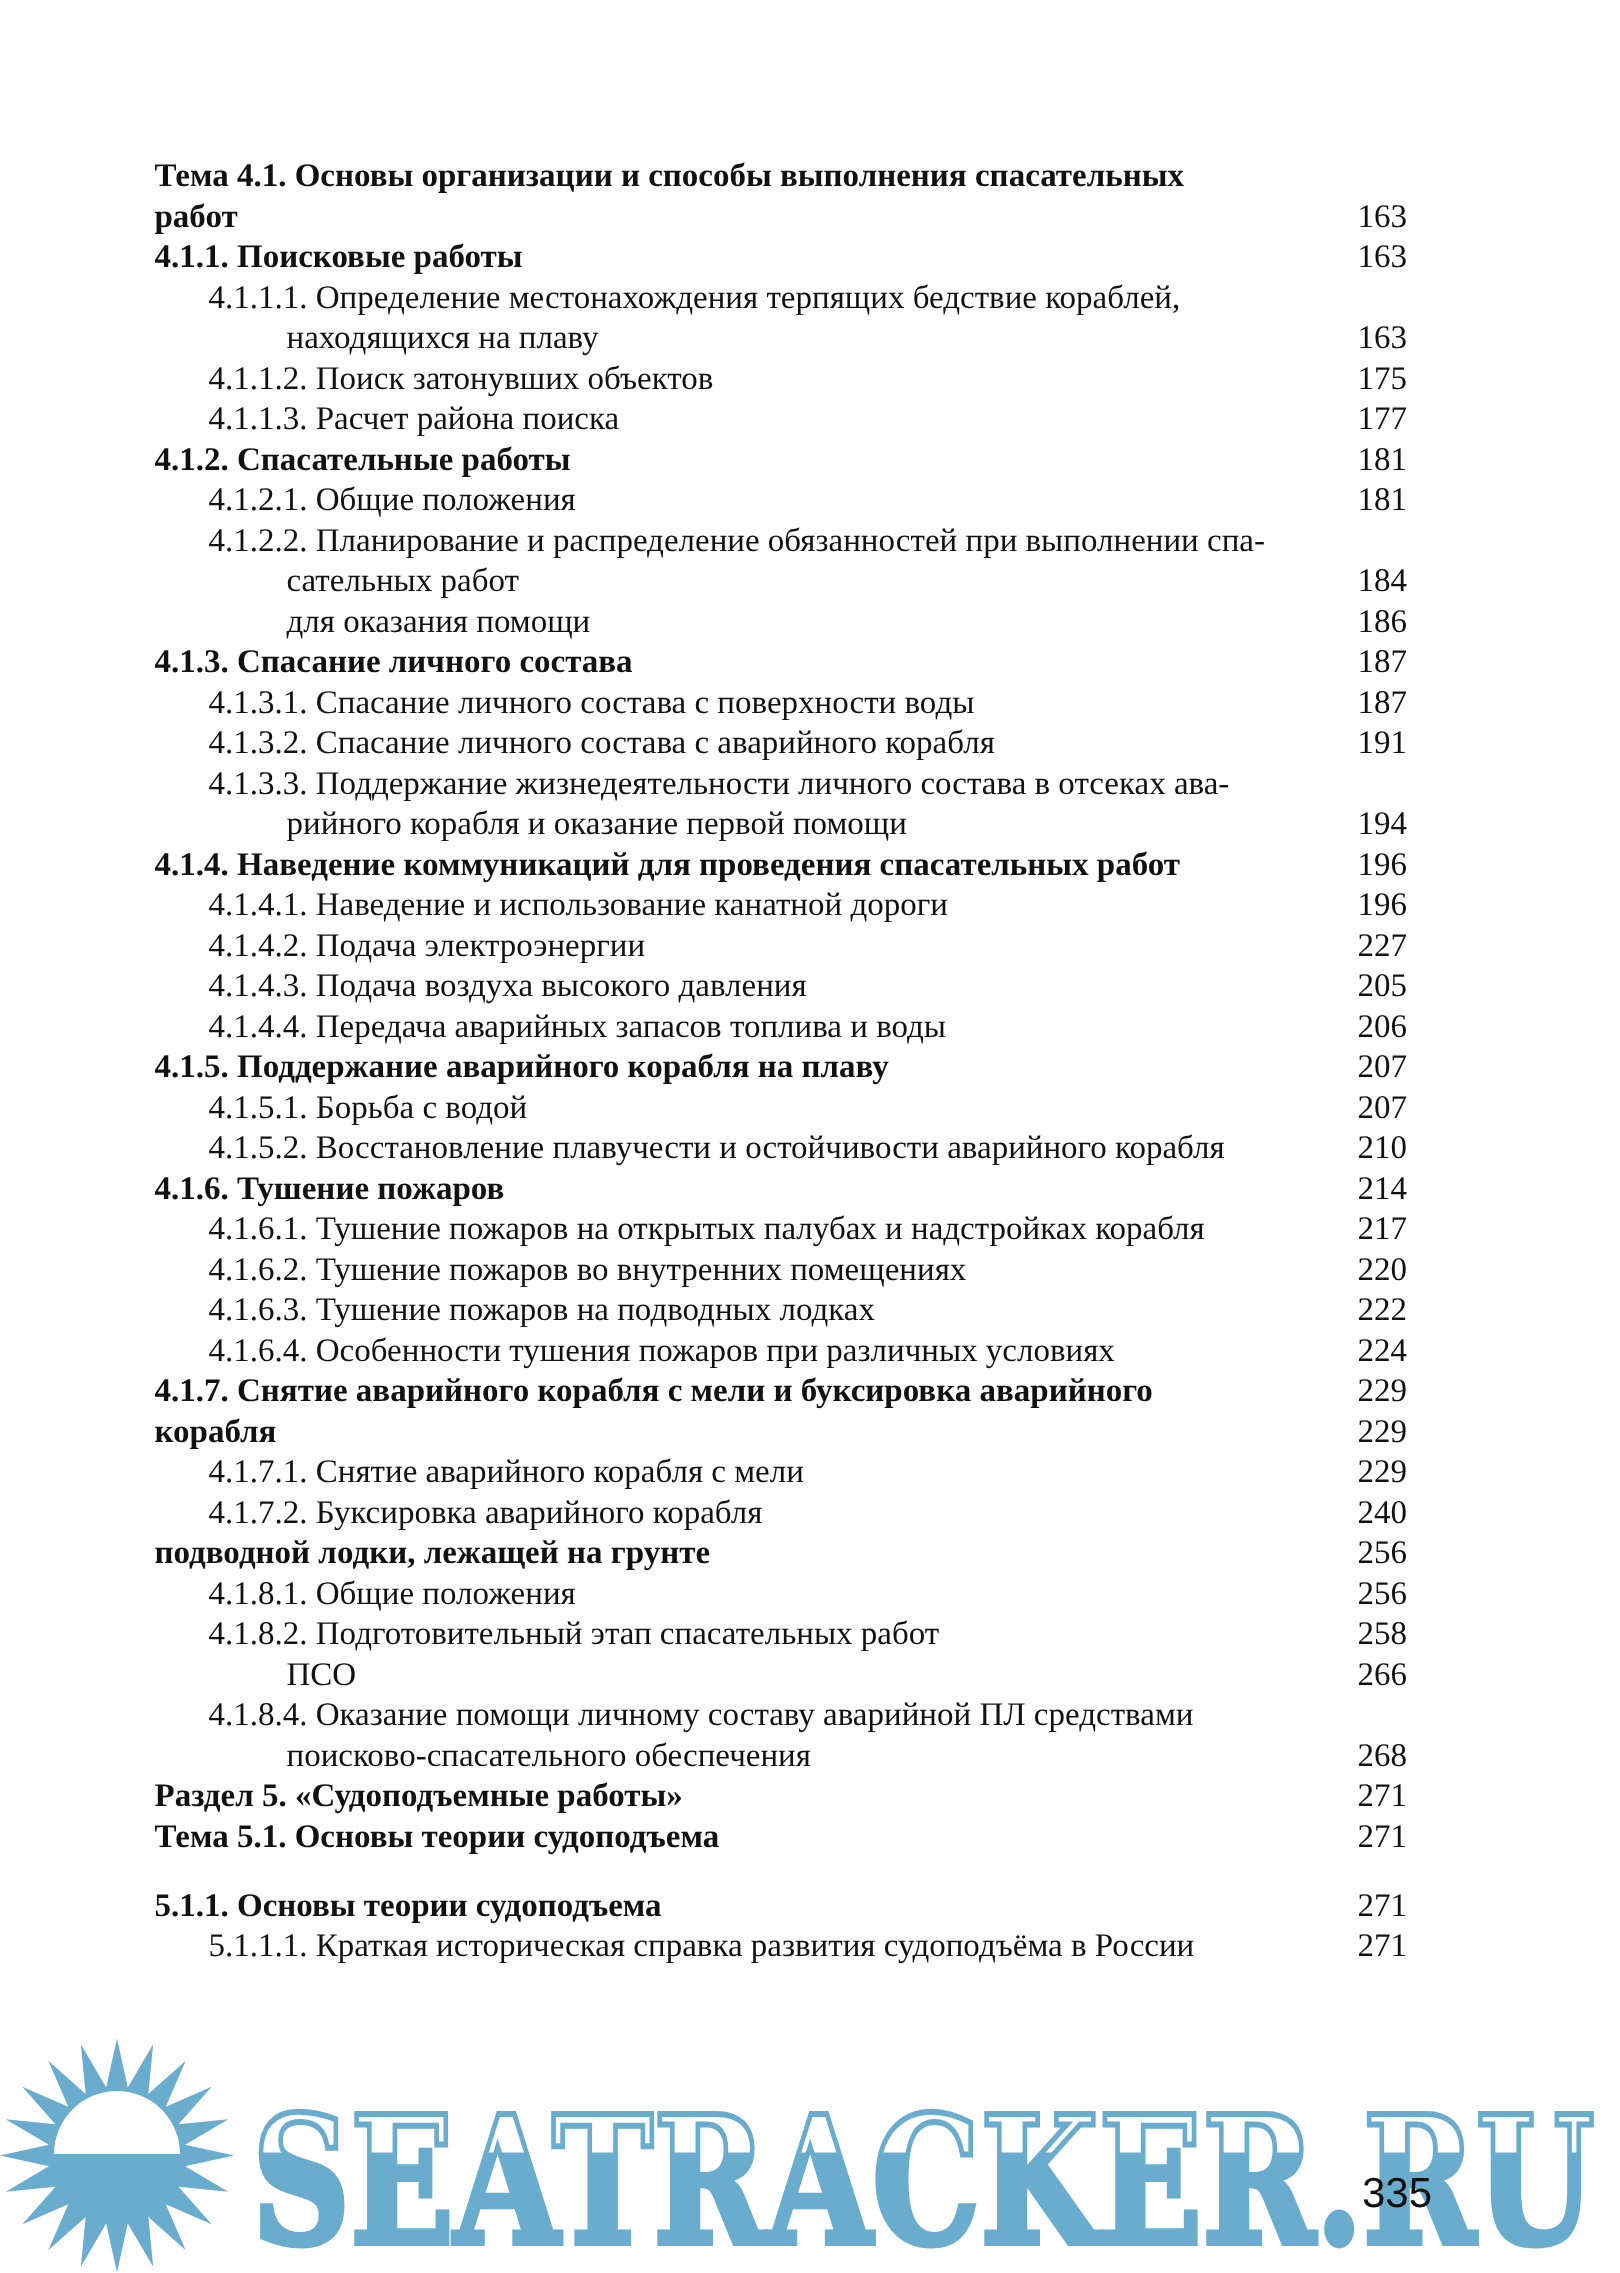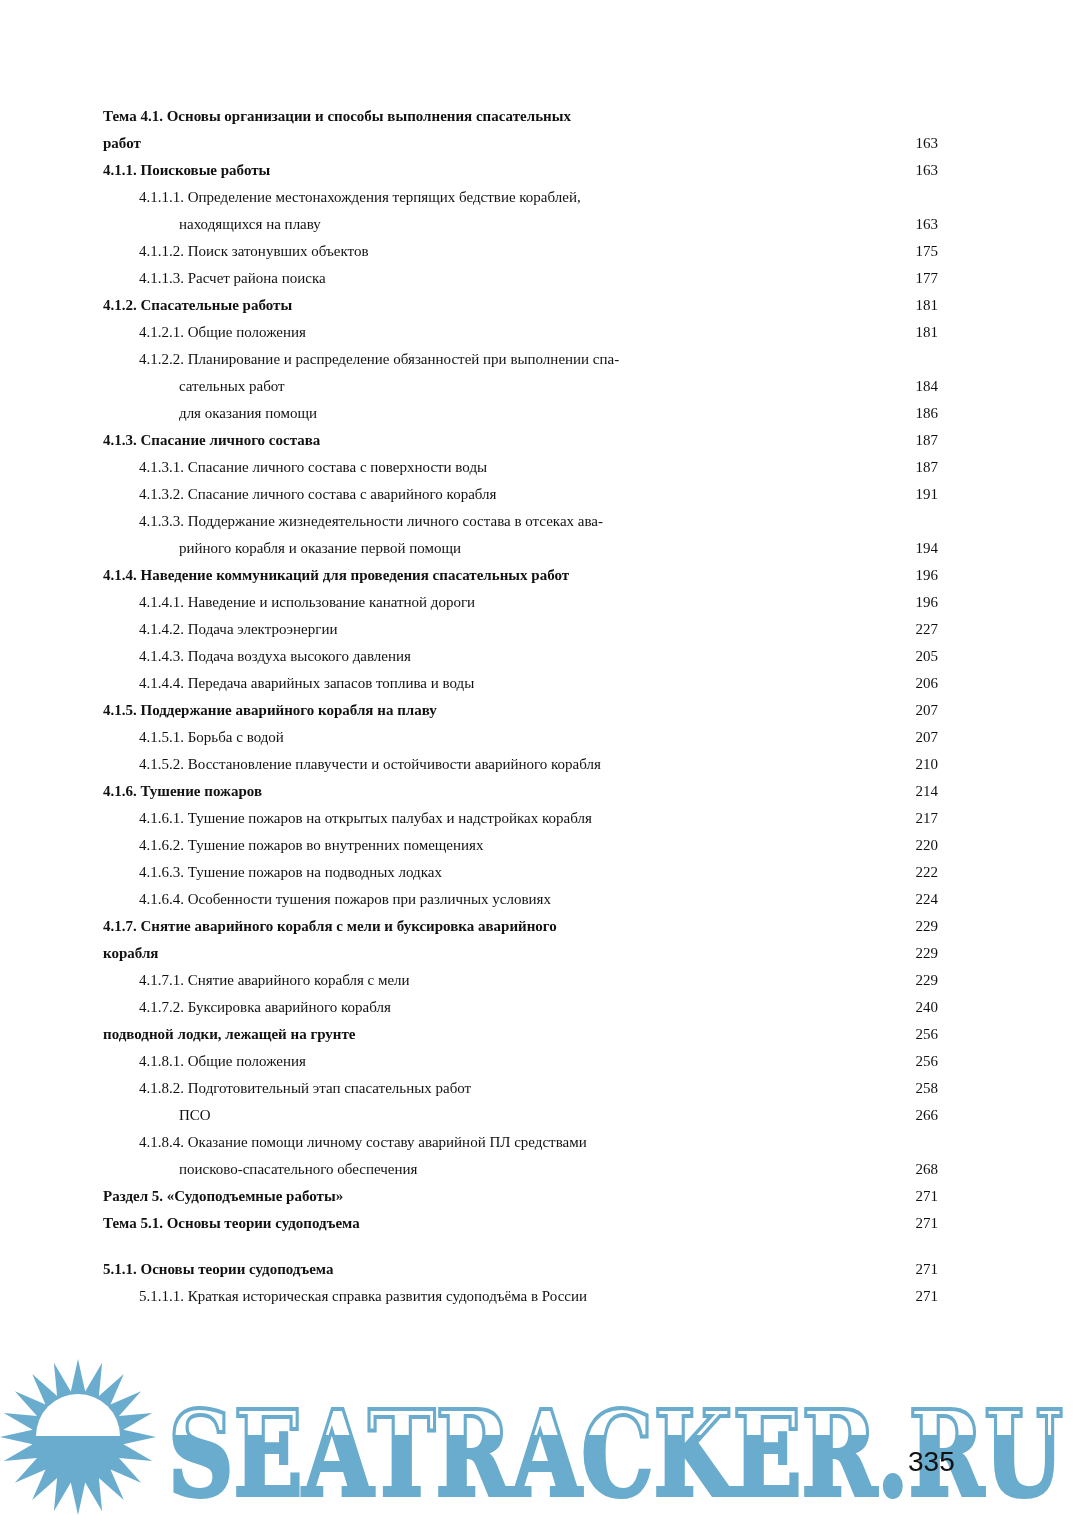--- a/index.html
+++ b/index.html
@@ -1,24 +1,24 @@
 <!DOCTYPE html>
 <html><head>
 <meta charset="utf-8">
 <style>
   html, body { margin: 0; padding: 0; background: #ffffff; }
   body { width: 1080px; height: 1515px; position: relative; overflow: hidden;
          font-family: "Liberation Serif", "DejaVu Serif", serif; color: #111; }
   .toc { position: absolute; left: 103px; top: 103px; width: 835px; }
-  .row { position: relative; font-size: 15px; line-height: 27px; height: 27px; white-space: nowrap; }
+  .row { position: relative; font-size: 22px; line-height: 27px; height: 27px; white-space: nowrap; }
   .row.bold { font-weight: bold; }
   .row .t { position: absolute; left: 0; top: 0; }
   .row .p { position: absolute; right: 0; top: 0; font-weight: normal; }
   .row.l1 .t { left: 36px; }
-  .row.l1c .t { left: 76px; }
+  .row.l1c .t { left: 88px; }
   .row.gap { margin-top: 19px; }
   .wm { position: absolute; left: 0; top: 1355px; width: 1080px; height: 160px; }
   .pagenum { position: absolute; left: 908px; top: 1446px; font-size: 28px; color: #111;
              font-family: Liberation Sans, sans-serif; }
 </style>
 </head>
 <body>
 
 <div class="toc" id="toc">
     <div class="row bold">

